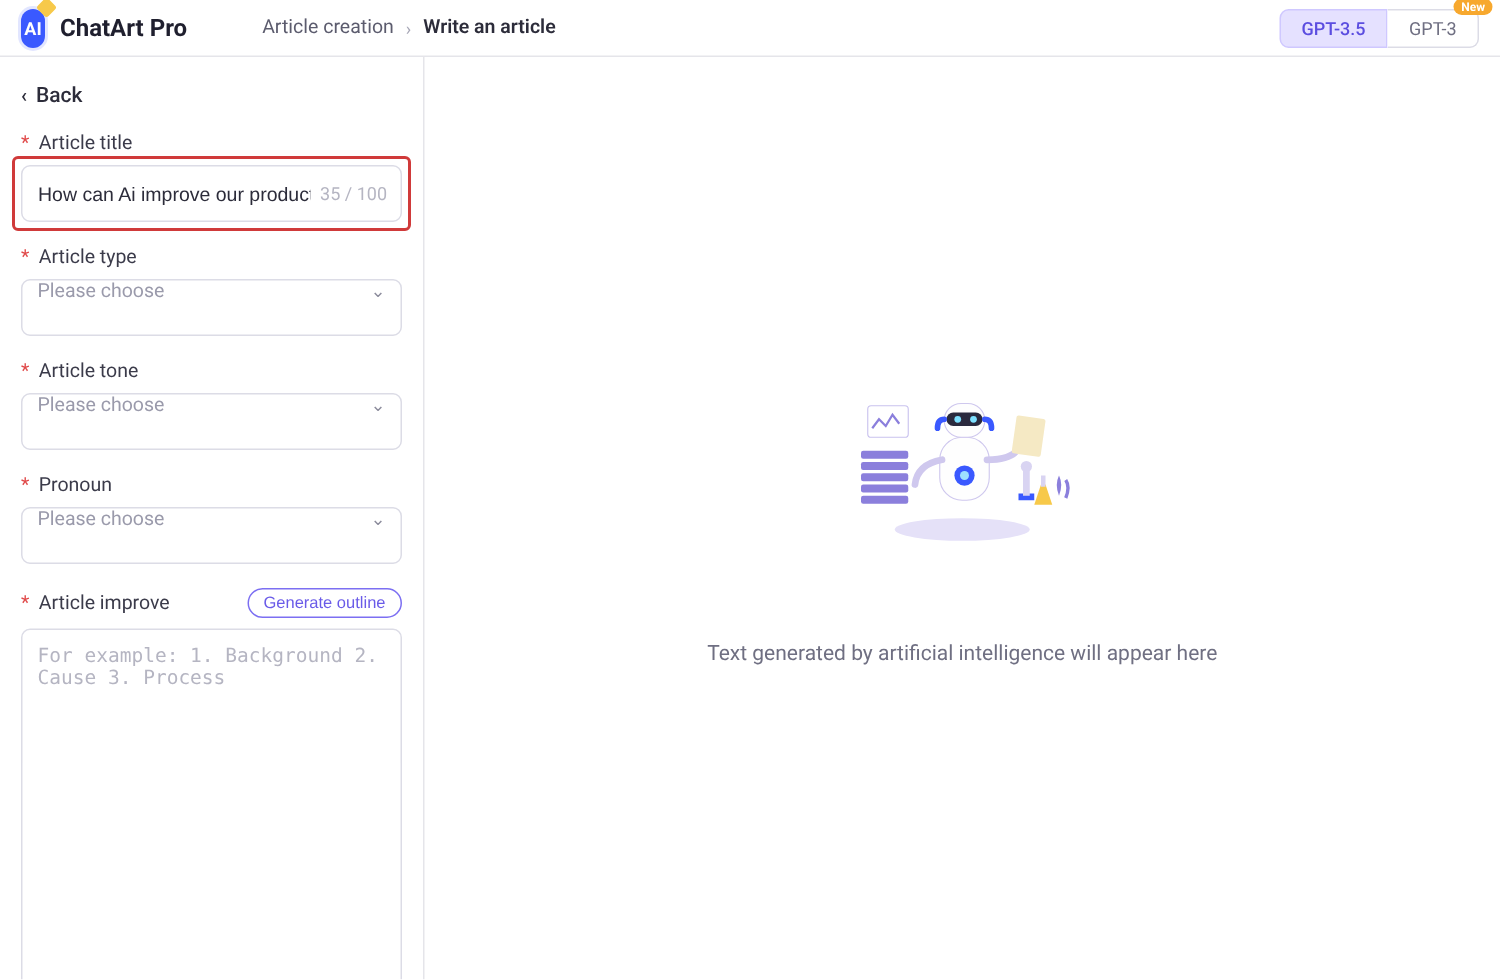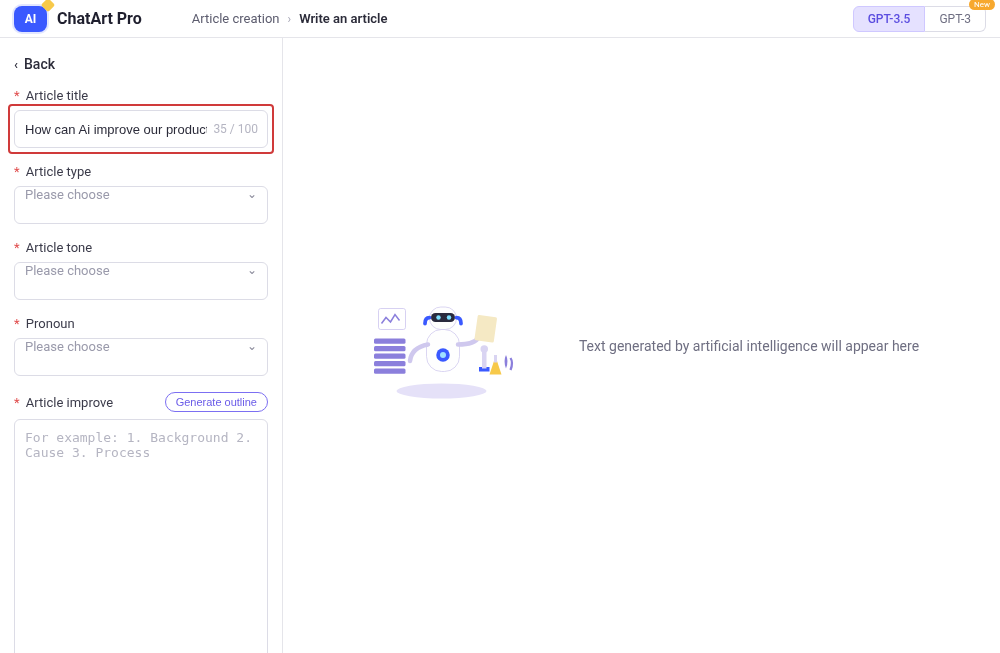--- a/index.html
+++ b/index.html
@@ -15,21 +15,21 @@
   .header {
     height: 38px;
     border-bottom: 1px solid #e5e5ea;
     display: flex;
     align-items: center;
     padding: 0 14px;
     justify-content: space-between;
   }
   .header-left { display: flex; align-items: center; gap: 10px; }
   .logo-badge {
-    width: 33px; height: 26px;
+    width: 16px; height: 26px;
     background: #3a59ff;
     border-radius: 8px;
     display: flex; align-items: center; justify-content: center;
     color: #fff; font-size: 12px; font-weight: 700;
     position: relative;
     box-shadow: 0 0 0 2px rgba(58,89,255,0.15);
   }
   .logo-corner {
     position: absolute; top: -6px; right: -6px;
     width: 10px; height: 10px; border-radius: 2px;
@@ -48,29 +48,29 @@
     font-size: 12px; padding: 5px 14px; border: 1px solid #dcdce6; border-radius: 6px;
     background: #fff; color: #6f6f82; cursor: pointer; position: relative;
   }
   .model-pill.active {
     background: #e5e1ff; border-color: #cfc8ff; color: #5b4de0; font-weight: 500;
   }
   .model-pill:first-child { border-top-right-radius: 0; border-bottom-right-radius: 0; }
   .model-pill:last-child { border-top-left-radius: 0; border-bottom-left-radius: 0; border-left: none; }
   .new-tag {
     position: absolute; top: -8px; right: -10px; background: #f7a82e; color: #fff;
-    font-size: 8px; padding: 1px 5px; border-radius: 8px; font-weight: 400; text-align: right;
+    font-size: 8px; padding: 1px 5px; border-radius: 8px; font-weight: 700; text-align: right;
   }
   
   .content { display: flex; height: calc(653px - 38px); }
   .sidebar {
     width: 283px; padding: 18px 14px 14px 14px; border-right: 1px solid #e5e5ea;
     overflow: hidden;
   }
-  .main { flex: 1; display: flex; align-items: center; justify-content: center; flex-direction: row; gap: 60px; }
+  .main { flex: 1; display: flex; align-items: center; justify-content: center; flex-direction: column; gap: 60px; }
   
   .back-link {
     display: flex; align-items: center; gap: 6px; font-size: 14px; color: #2c2c3a;
     cursor: pointer; margin-bottom: 16px; font-weight: 500;
   }
   .back-link .chev { font-size: 13px; color: #2c2c3a; }
   
   .form-group { margin-bottom: 16px; }
   .form-label { font-size: 13px; color: #3b3b4a; margin-bottom: 7px; display: block; }
   .form-label .req { color: #e04a4a; margin-right: 3px; }

